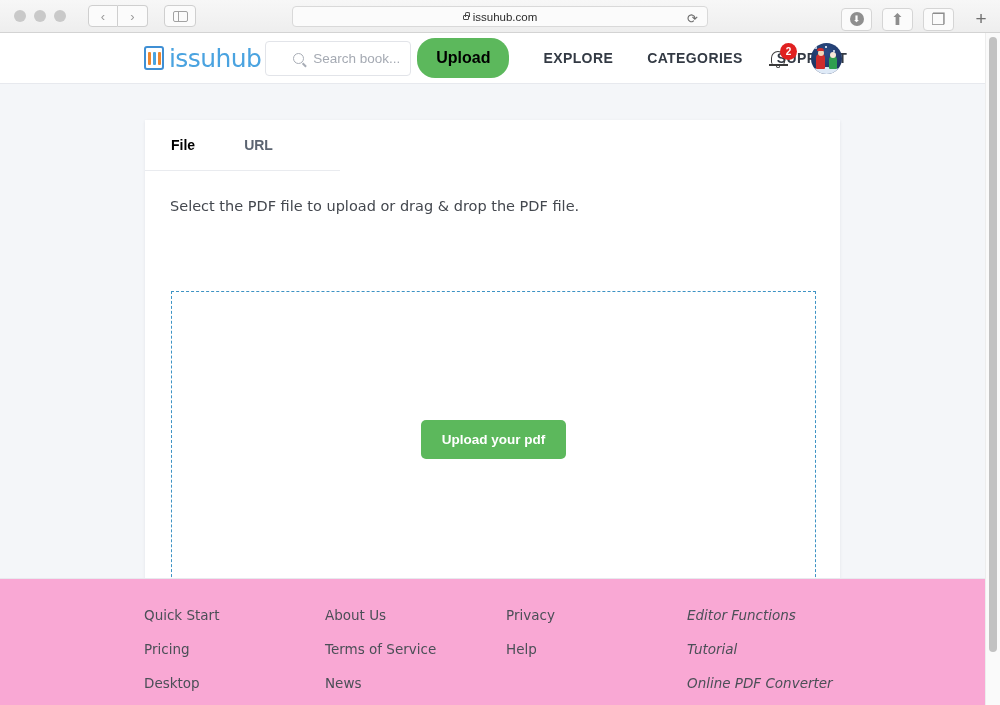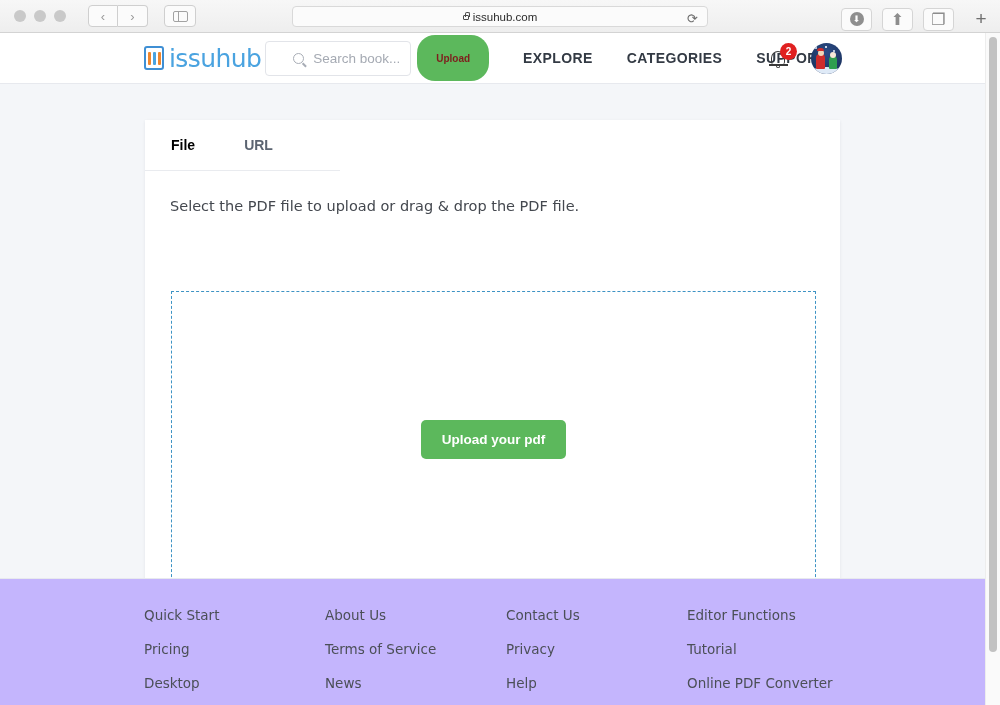--- a/index.html
+++ b/index.html
@@ -124,24 +124,24 @@
   }
   .search-input {
     border: none; outline: none; background: transparent;
     margin-left: 9px; width: 100px;
     font-family: "Liberation Sans", sans-serif; font-size: 13.5px; color: #333;
   }
   .search-input::placeholder { color: #a5aab3; }
 
   .upload-btn {
     margin-left: 6px;
-    background: #5cb85c; color: #7f1d1d;
-    font-size: 10px; font-weight: bold;
+    background: #5cb85c; color: #000000;
+    font-size: 16px; font-weight: bold;
     border: none; border-radius: 18px;
-    height: 46px; padding: 0 19px;
+    height: 40px; padding: 0 19px;
     cursor: pointer;
     font-family: "Liberation Sans", sans-serif;
   }
 
   .main-nav { display: flex; align-items: center; margin-left: 34px; gap: 34px; }
   .main-nav a {
     font-size: 14px; font-weight: bold; color: #333a44;
     letter-spacing: 0.4px; text-decoration: none;
   }
 
@@ -243,28 +243,28 @@
     font-size: 13.5px; font-weight: bold;
     padding: 12px 21px;
     cursor: pointer;
     font-family: "Liberation Sans", sans-serif;
   }
 
   
   .footer {
     position: absolute; left: 0; bottom: 0;
     width: 1000px; height: 127px;
-    background: #c4b5fd;
+    background: #f9a8d4;
     border-top: 1px solid #e7e9ee;
     display: flex;
     padding-top: 28px;
     padding-left: 144px;
   }
   .fcol { width: 181px; }
-  .fcol:nth-child(4) { width: auto; }
+  .fcol:nth-child(4) { width: auto; font-style: italic; }
   .fcol a {
     display: block;
     font-size: 13.5px; color: #4b4f57;
     text-decoration: none;
     margin-bottom: 18px;
     font-family: "DejaVu Sans", sans-serif;
   }
 
   
   .scrollbar-track {
@@ -389,21 +389,20 @@
       <a>Quick Start</a>
       <a>Pricing</a>
       <a>Desktop</a>
     </div>
     <div class="fcol">
       <a>About Us</a>
       <a>Terms of Service</a>
       <a>News</a>
     </div>
     <div class="fcol">
-      <a>Contact Us</a>
       <a>Privacy</a>
       <a>Help</a>
     </div>
     <div class="fcol">
       <a>Editor Functions</a>
       <a>Tutorial</a>
       <a>Online PDF Converter</a>
     </div>
   </div>
 

